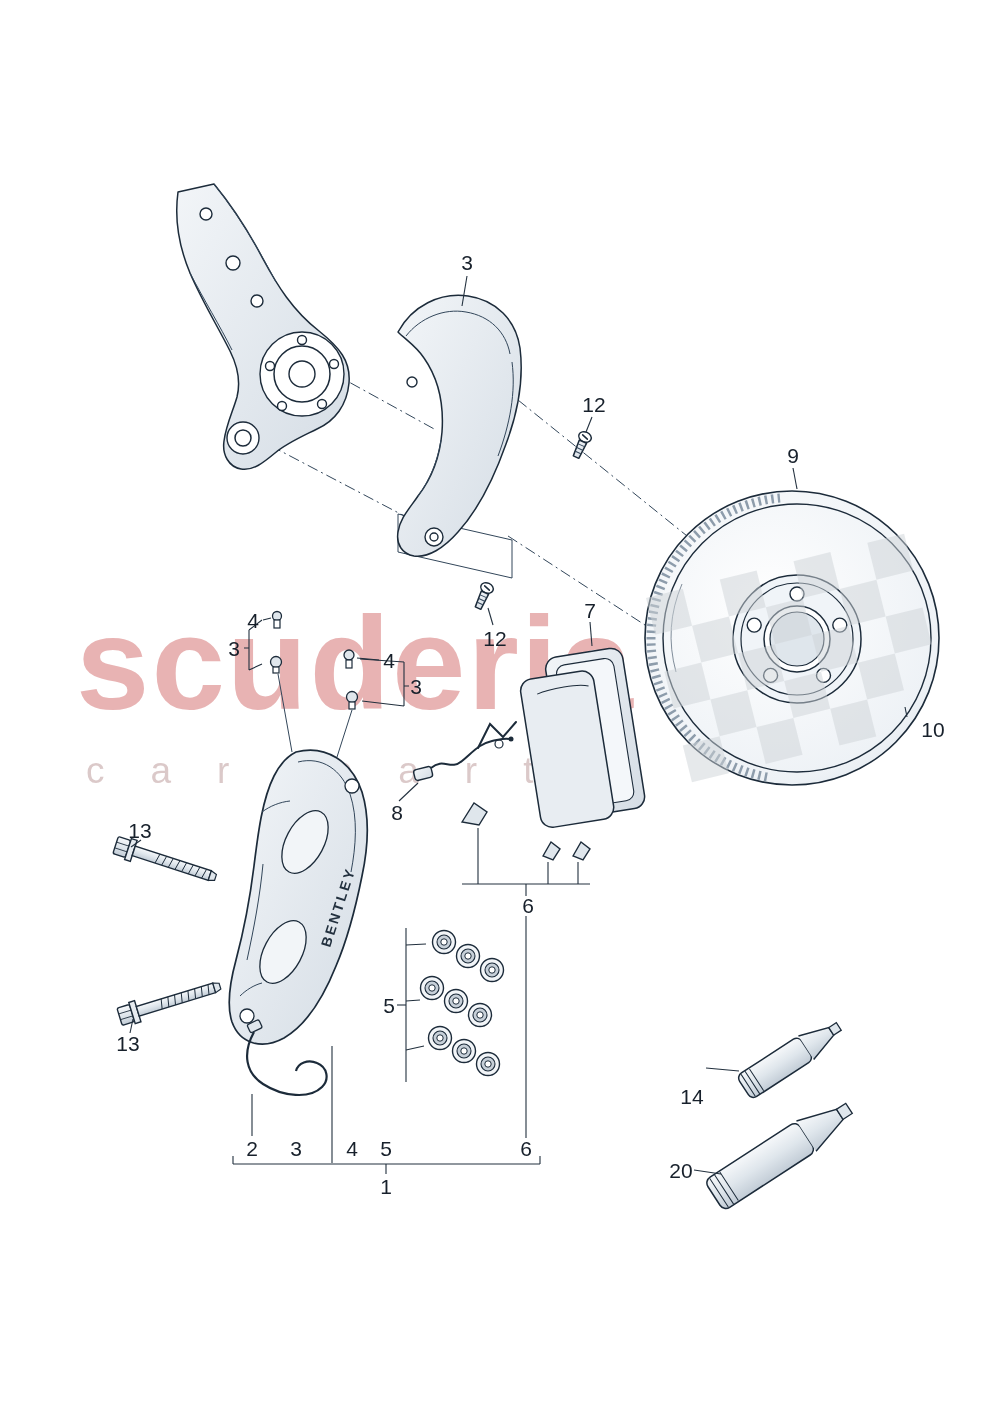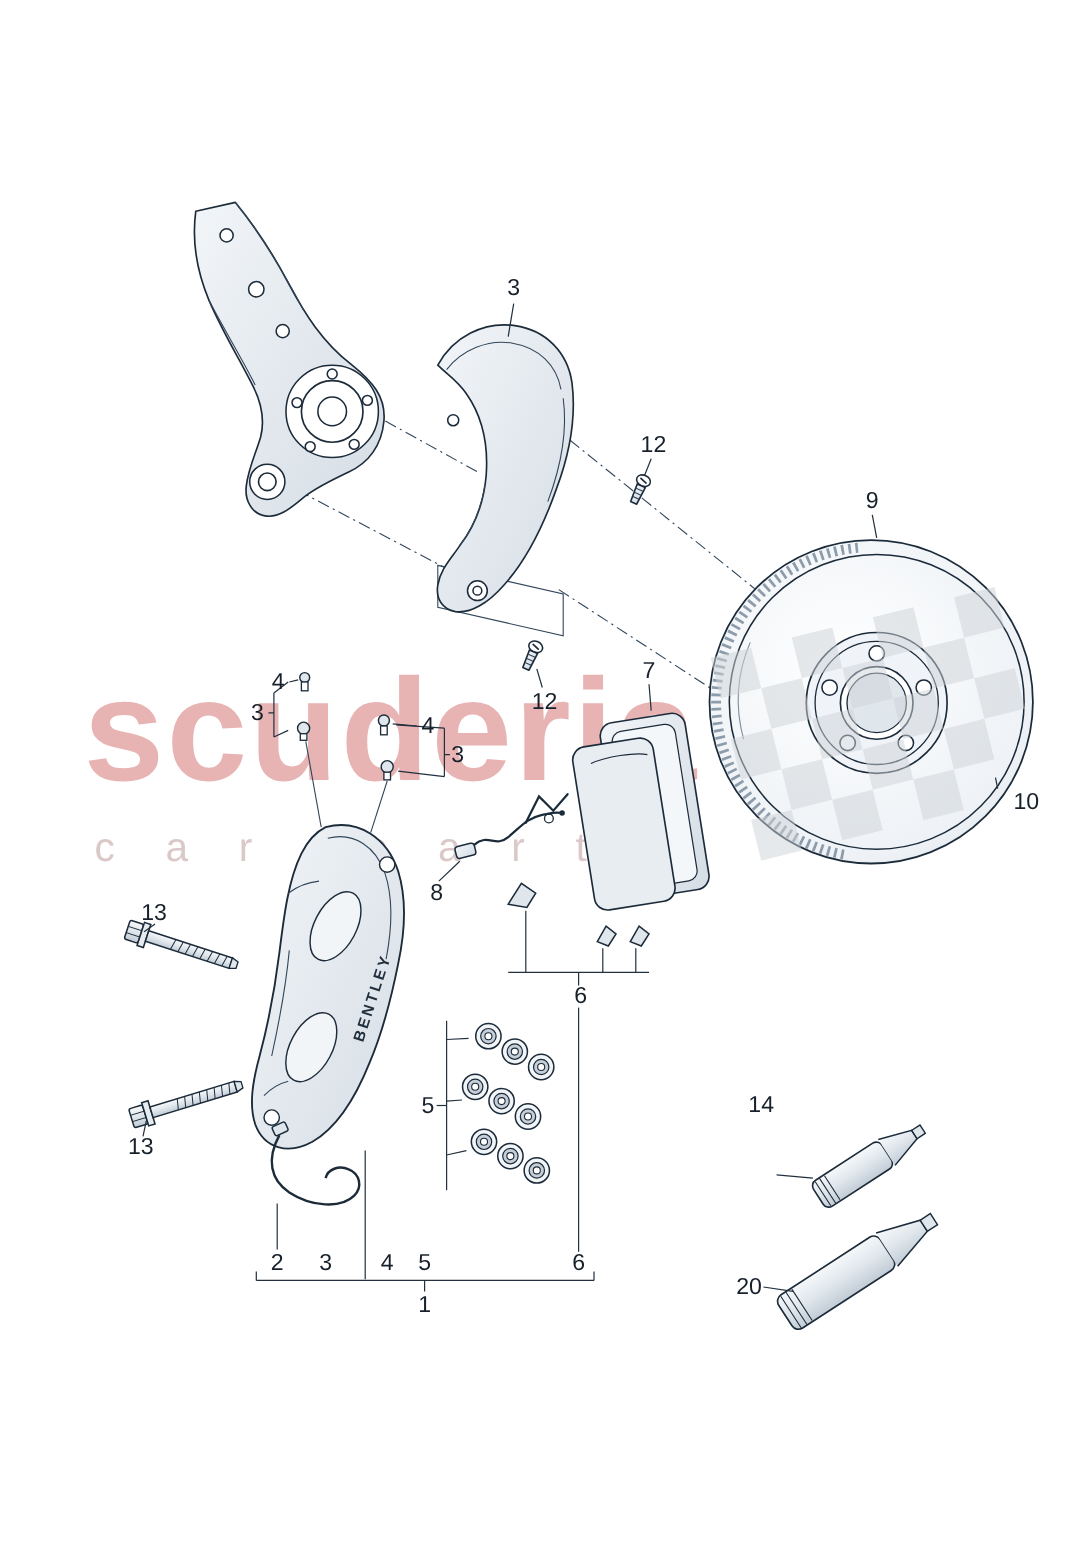--- a/index.html
+++ b/index.html
@@ -321,21 +321,21 @@
   <div class="callout" style="left:590px;top:610px">7</div>
   <div class="callout" style="left:253px;top:620px">4</div>
   <div class="callout" style="left:234px;top:648px">3</div>
   <div class="callout" style="left:389px;top:660px">4</div>
   <div class="callout" style="left:416px;top:686px">3</div>
   <div class="callout" style="left:397px;top:812px">8</div>
   <div class="callout" style="left:140px;top:830px">13</div>
   <div class="callout" style="left:128px;top:1043px">13</div>
   <div class="callout" style="left:389px;top:1005px">5</div>
   <div class="callout" style="left:528px;top:905px">6</div>
-  <div class="callout" style="left:692px;top:1004px">14</div>
+  <div class="callout" style="left:692px;top:1096px">14</div>
   <div class="callout" style="left:681px;top:1170px">20</div>
 
   <div class="callout" style="left:252px;top:1148px">2</div>
   <div class="callout" style="left:296px;top:1148px">3</div>
   <div class="callout" style="left:352px;top:1148px">4</div>
   <div class="callout" style="left:386px;top:1148px">5</div>
   <div class="callout" style="left:526px;top:1148px">6</div>
   <div class="callout" style="left:386px;top:1186px">1</div>
 
 </div>

